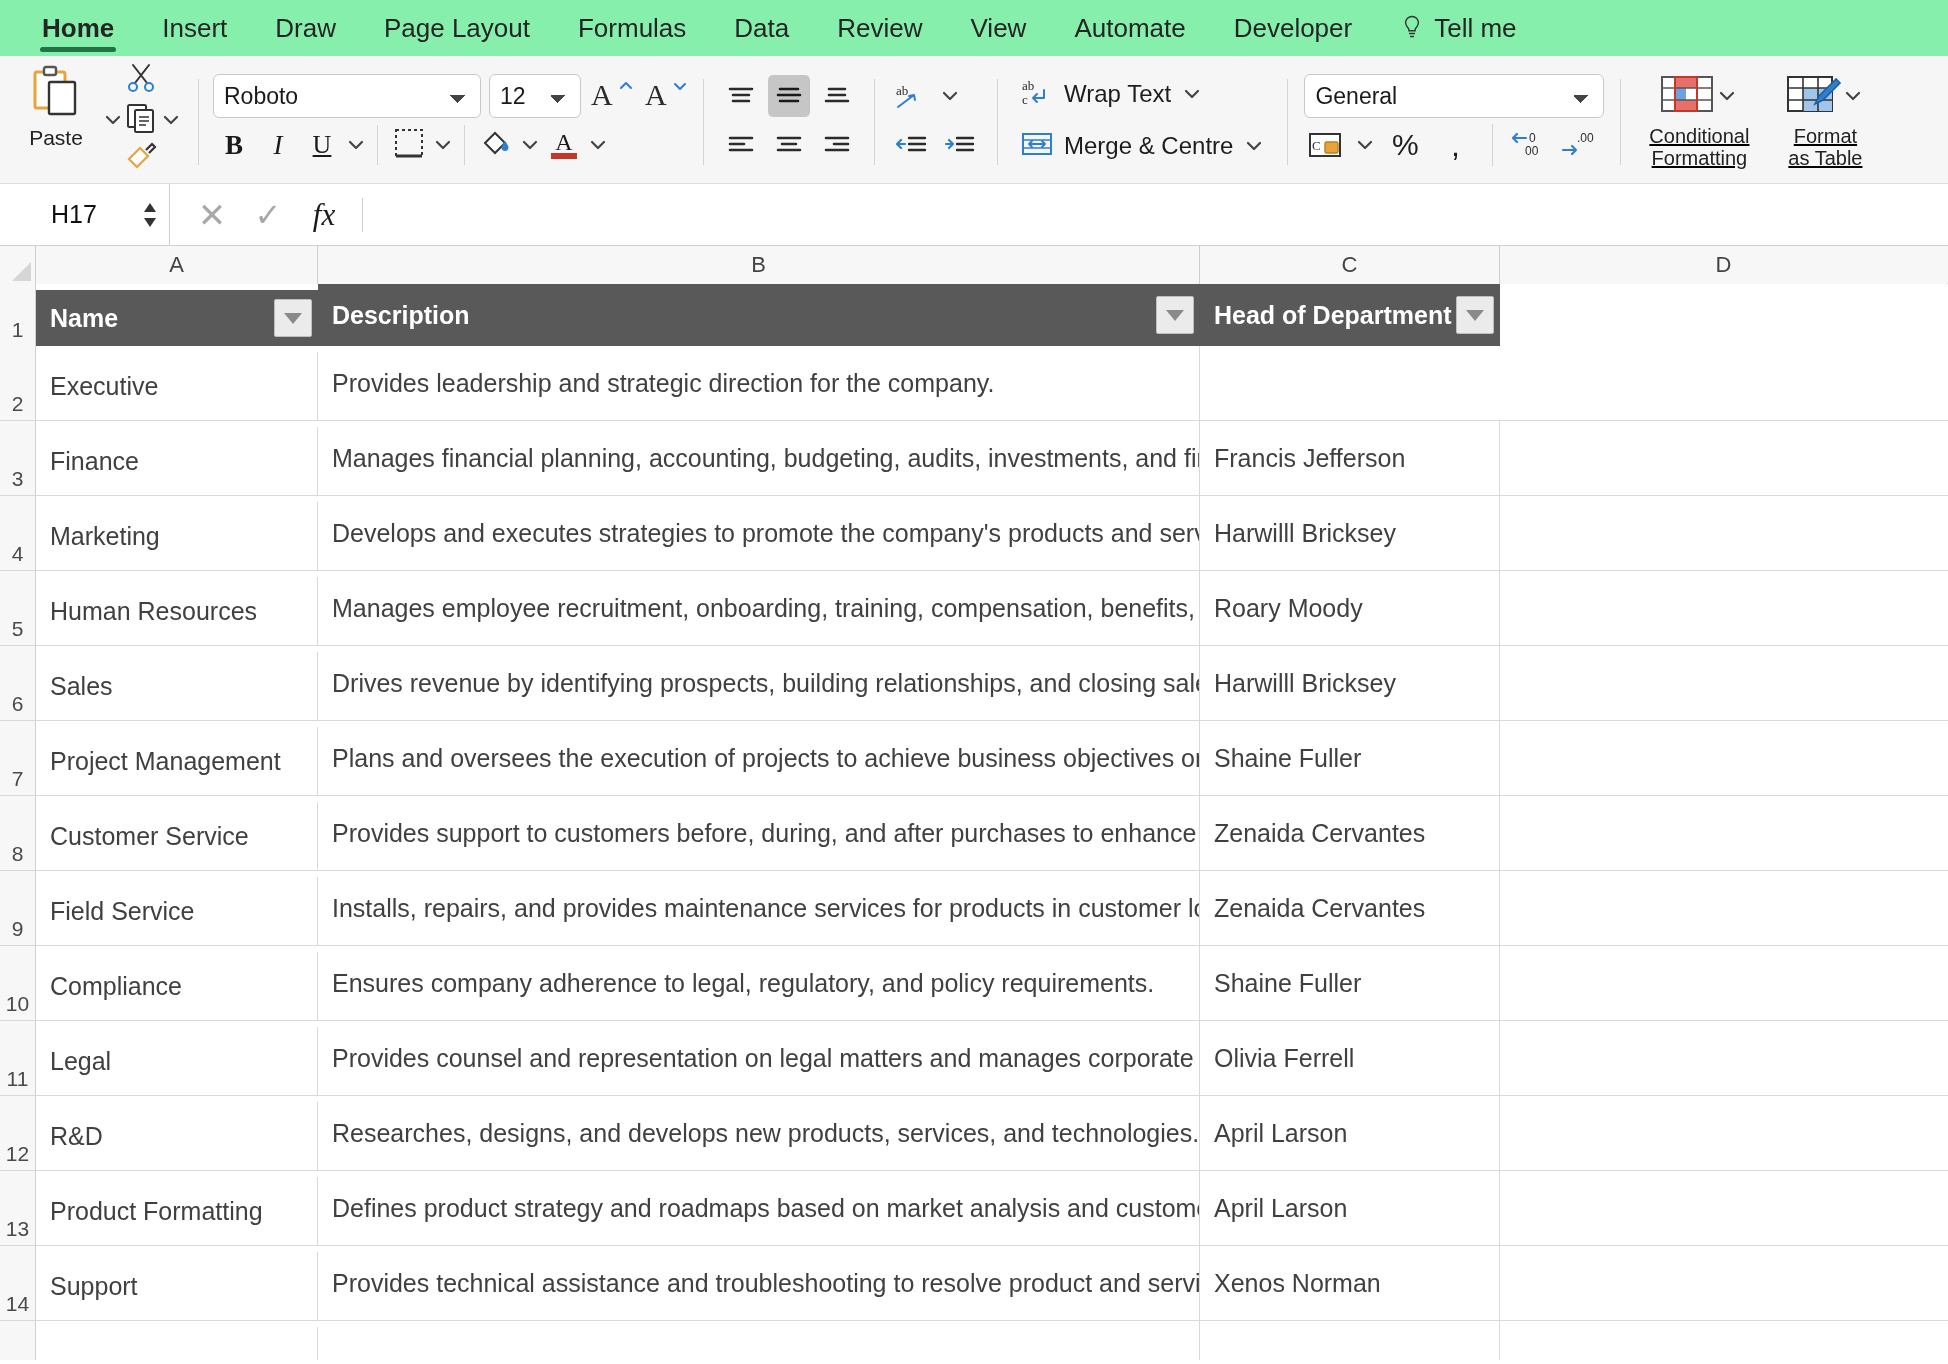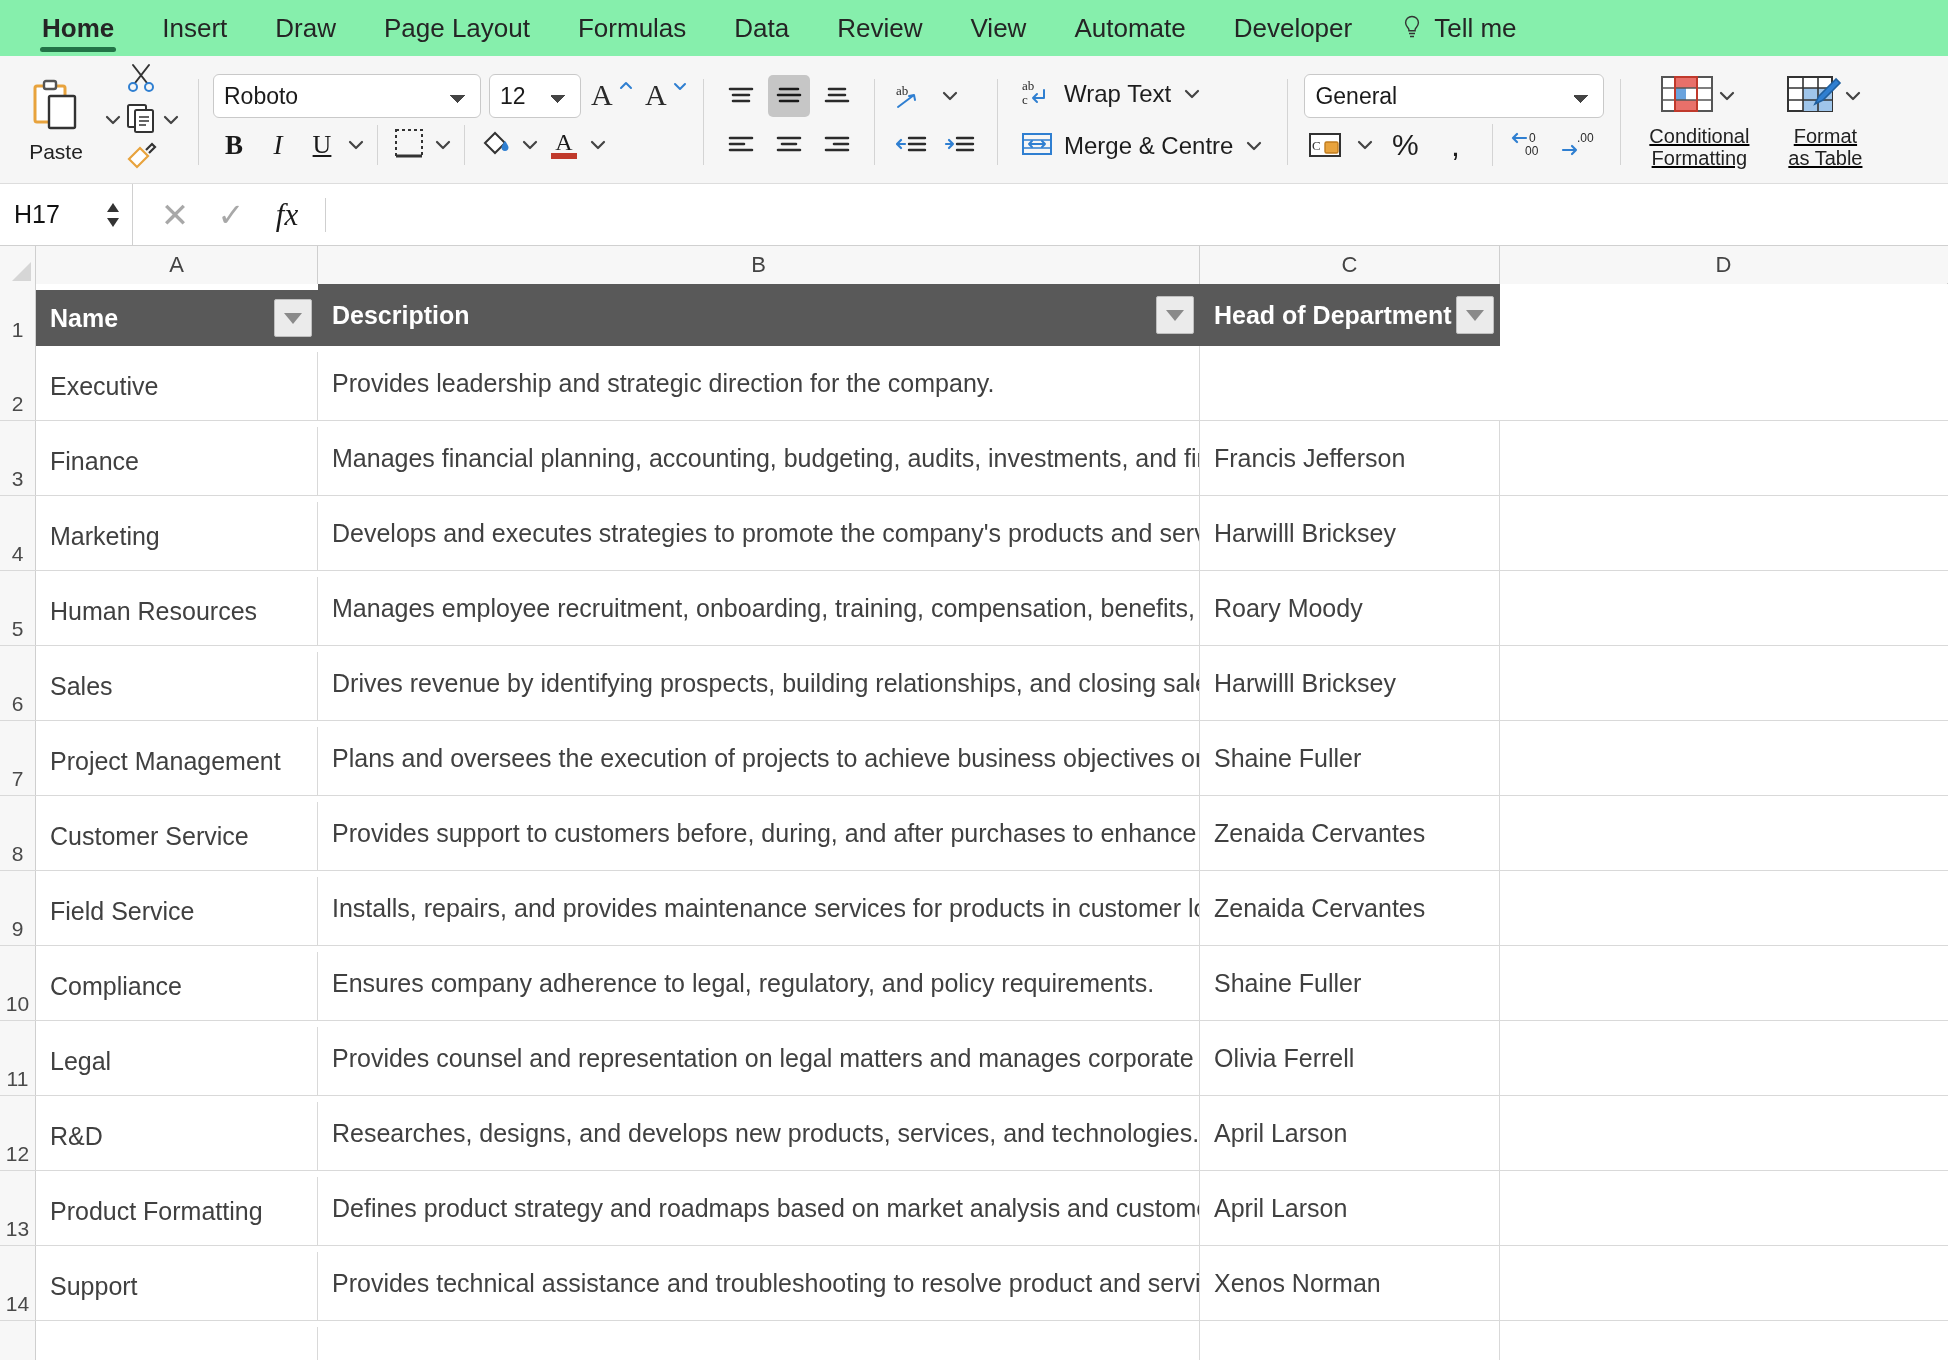--- a/index.html
+++ b/index.html
@@ -53,21 +53,21 @@
     align-items: stretch;
     padding: 4px 0 0 0;
     position: relative;
   }
   .grp { display: flex; align-items: center; padding: 0 10px; height: 120px; }
   .sep { width: 1px; background: #d4d4d4; height: 86px; align-self: center; margin: 0 6px; }
 
   
   .paste-block {
     display: flex; flex-direction: column; align-items: center;
-    justify-content: center; width: 92px; height: 116px; cursor: pointer;
+    justify-content: flex-start; width: 92px; height: 116px; cursor: pointer;
   }
   .paste-label { font-size: 21px; color: #222; margin-top: 2px; }
   .paste-row { display: flex; align-items: center; }
   .chev { width: 22px; height: 22px; flex: none; }
   .chev svg { display: block; }
 
   .clip-col { display: flex; flex-direction: column; justify-content: center; gap: 2px; height: 116px; }
   .clip-item { display: flex; align-items: center; gap: 2px; height: 38px; cursor: pointer; }
 
   
@@ -120,20 +120,21 @@
 
   
   .stylegrp { display: flex; align-items: center; height: 120px; padding: 0 10px; gap: 2px; }
   .style-block { display: flex; flex-direction: column; align-items: center; width: 124px; cursor: pointer; text-decoration: underline; }
   .style-label { font-size: 20px; color: #222; line-height: 1.12; text-align: center; margin-top: 4px; }
 
   
   .formula-bar {
     height: 62px; background: #fff; display: flex; align-items: stretch;
     border-bottom: 1px solid #d0d0d0;
+    padding-left: 37px;
   }
   .namebox {
     width: 133px; display: flex; align-items: center; justify-content: space-between;
     padding: 0 10px 0 14px; border-right: 1px solid #d0d0d0;
   }
   .namebox-val { font-size: 25px; color: #111; }
   .spin { display: flex; flex-direction: column; gap: 5px; cursor: pointer; }
   .fx-group { display: flex; align-items: center; gap: 0px; padding: 0 0 0 14px; }
   .fx-btn { width: 56px; height: 56px; display:flex; align-items:center; justify-content:center; cursor: pointer; }
   .fx-x { font-size: 34px; color: #a8a8a8; font-family: "Liberation Sans", sans-serif;}

